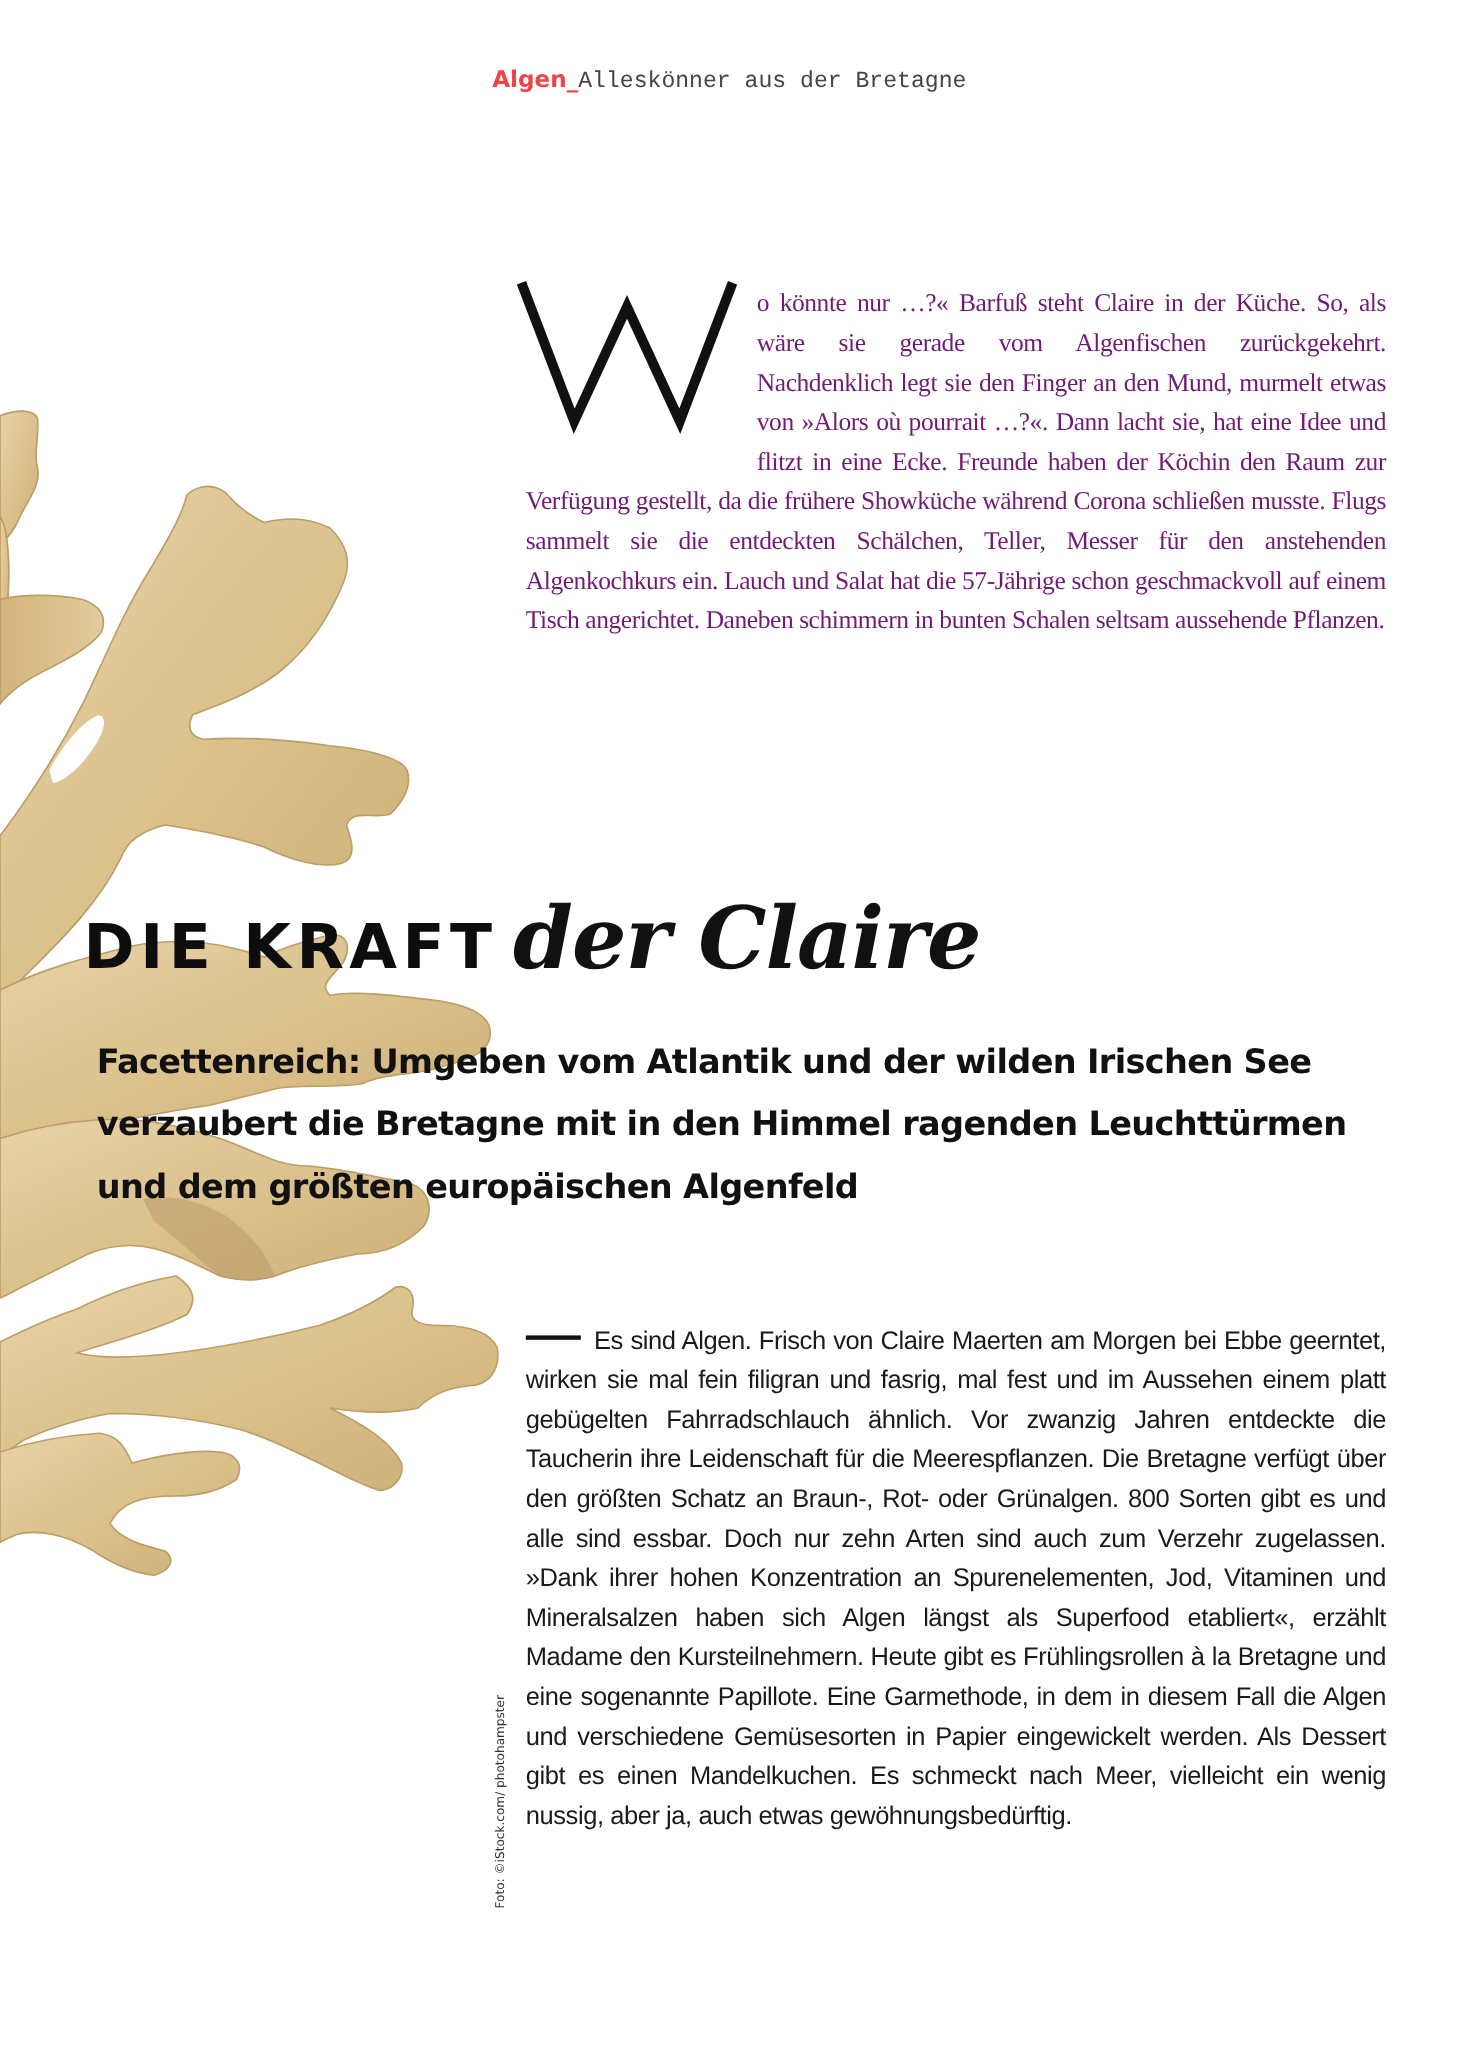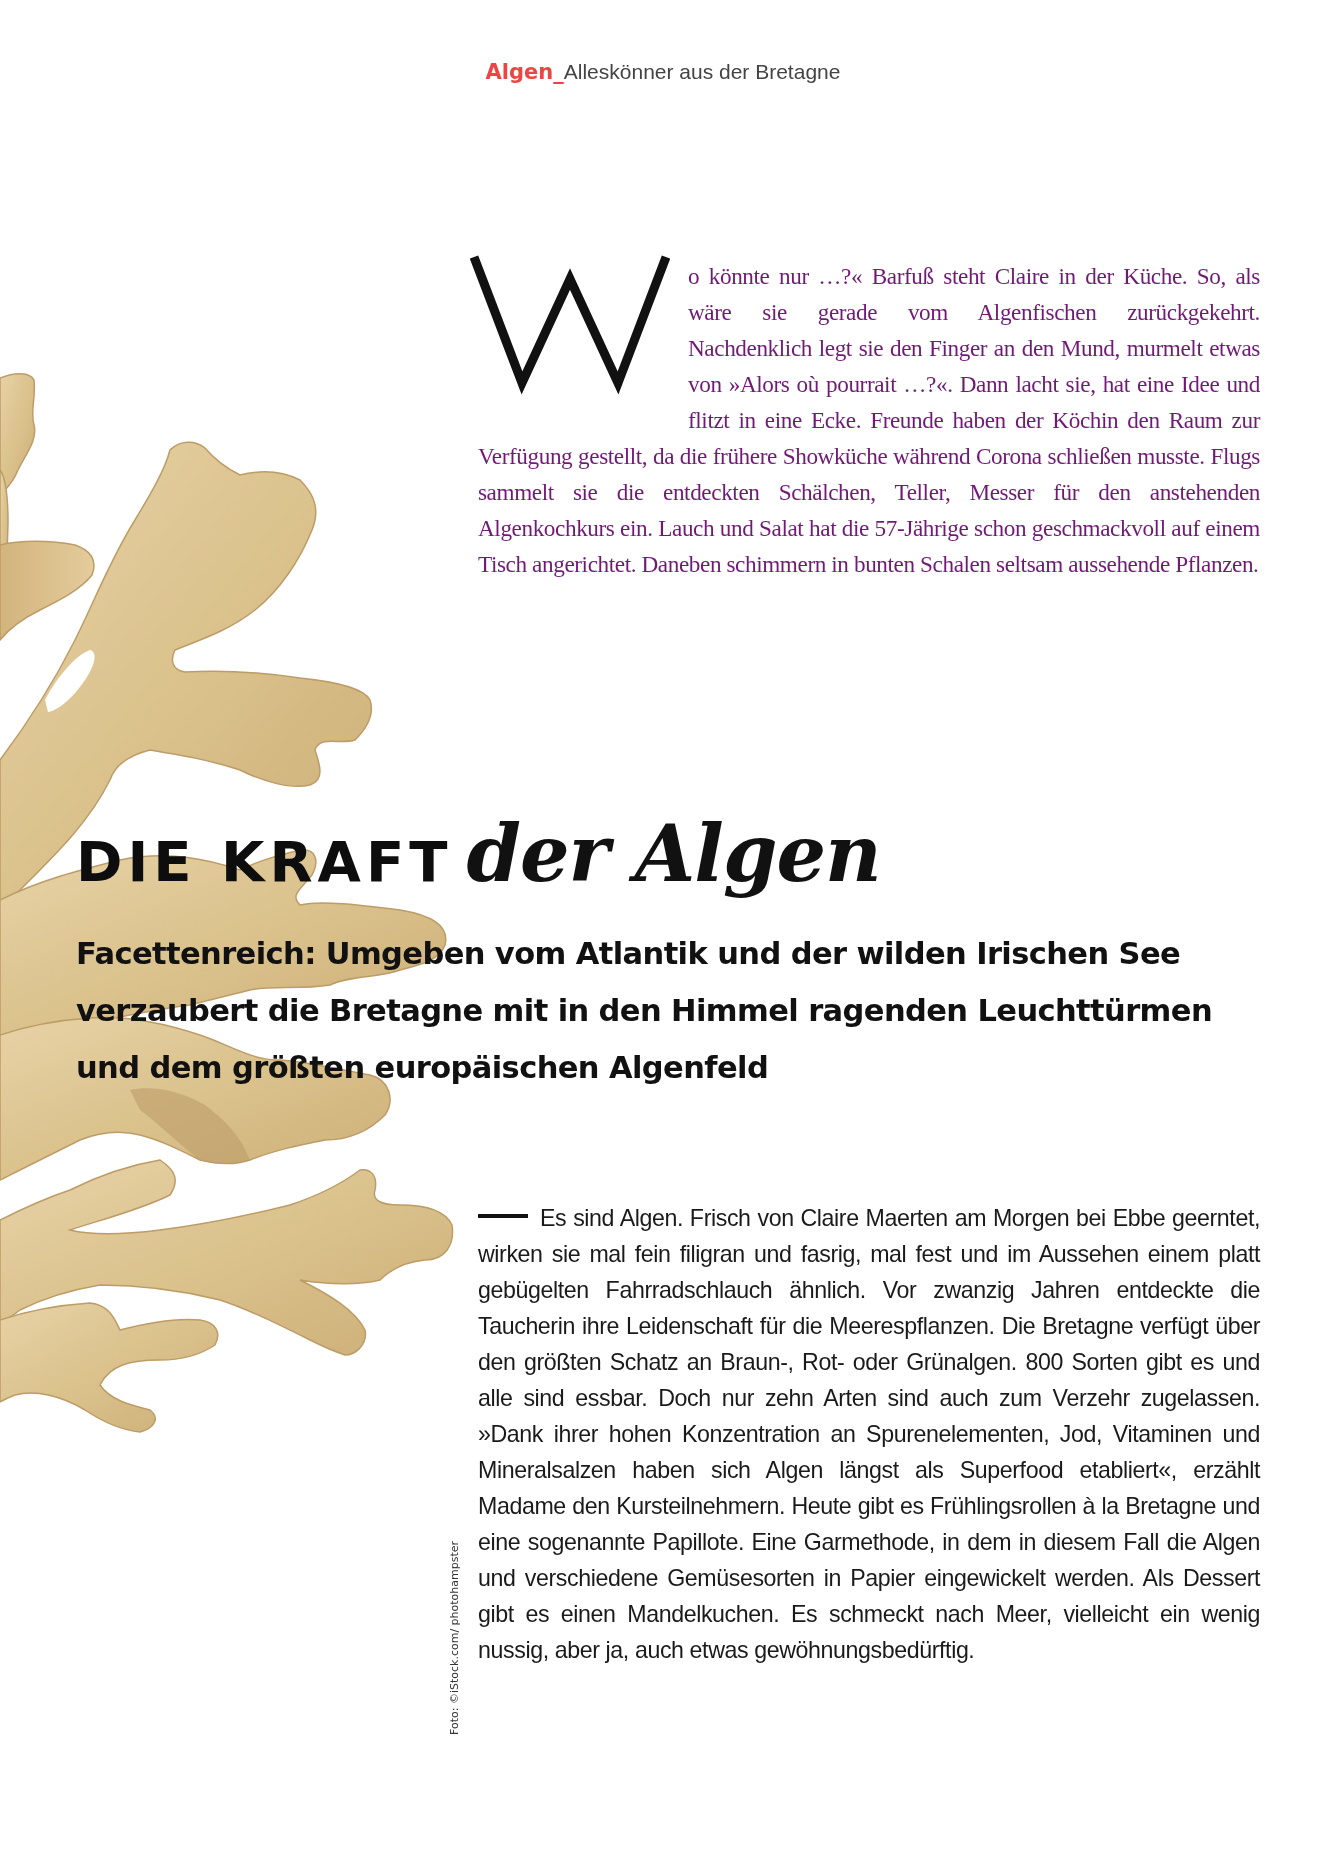--- a/index.html
+++ b/index.html
@@ -1,20 +1,20 @@
 <!DOCTYPE html>
 <html><head>
 <meta charset="utf-8">
 <style>
   html, body { margin:0; padding:0; background:#ffffff; }
   body { width:1326px; height:1875px; position:relative; overflow:hidden; color:#161616; }
   .seaweed { position:absolute; left:0; top:0; width:1326px; height:1875px; pointer-events:none; }
   .running-head { position:absolute; top:60px; left:0; width:1326px; text-align:center; font-family:"DejaVu Sans", sans-serif; font-size:21px; color:#333; }
   .running-head .section { font-weight:bold; color:#ef4444; }
-  .running-head .sub { font-family:Liberation Sans, sans-serif; font-size:21px; color:#444;margin-top:35px; }
+  .running-head .sub { font-family:Liberation Mono, monospace; font-size:21px; color:#444;margin-top:35px; }
   .intro { position:absolute; left:478px; top:258px; width:782px; font-family:Liberation Serif, serif; font-size:23.2px; line-height:36px; text-align:justify; color:#701a75; letter-spacing:-0.4px; }
   .dropcap { float:left; font-family:"DejaVu Sans", sans-serif; font-weight:200; font-size:190px; line-height:140px; height:150px; width:210px; margin:-5px 8px 0 -8px; color:#111; }
   .dropcap svg { display:block; }
   .headline { position:absolute; left:76px; top:808px; white-space:nowrap; }
   .headline .bold { font-family:"DejaVu Sans", sans-serif; font-weight:bold; font-size:56px; letter-spacing:5px; color:#0d0d0d; }
   .headline .italic { font-family:"DejaVu Serif", serif; font-style:italic; font-size:78px; color:#111; margin-left:14px; letter-spacing:-1px; }
   .standfirst { position:absolute; left:76px; top:925px; width:1160px; font-family:"DejaVu Sans", sans-serif; font-weight:bold; font-size:30.5px; line-height:57px; color:#111; letter-spacing:-0.6px; }
   .body2 { position:absolute; left:478px; top:1200px; width:782px; font-family:Liberation Sans, sans-serif; font-size:23.2px; line-height:36px; text-align:justify; color:#1a1a1a; letter-spacing:-0.4px; }
   .dash { display:inline-block; width:50px; height:4px; background:#111; vertical-align:middle; margin-right:12px; position:relative; top:-4px; }
   .credit { position:absolute; left:448px; top:1735px; transform-origin:left top; transform:rotate(-90deg); font-family:"DejaVu Sans", sans-serif; font-size:11px; color:#333; white-space:nowrap; }
@@ -68,24 +68,24 @@
 <div class="intro">
   <div class="dropcap">
     <svg width="200" height="150" viewBox="0 0 200 150">
       <polyline points="4,4 52,130 100,26 148,130 196,4" fill="none" stroke="#111" stroke-width="9" stroke-linejoin="miter"></polyline>
     </svg>
   </div>
   <span>o könnte nur …?« Barfuß steht Claire in der Küche. So, als wäre sie gerade vom Algenfischen zurückgekehrt. Nachdenklich legt sie den Finger an den Mund, murmelt etwas von »Alors où pourrait …?«. Dann lacht sie, hat eine Idee und flitzt in eine Ecke. Freunde haben der Köchin den Raum zur Verfügung gestellt, da die frühere Showküche während Corona schließen musste. Flugs sammelt sie die entdeckten Schälchen, Teller, Messer für den anstehenden Algenkochkurs ein. Lauch und Salat hat die 57-Jährige schon geschmackvoll auf einem Tisch angerichtet. Daneben schimmern in bunten Schalen seltsam aussehende Pflanzen.</span>
 </div>
 
 <h1 class="headline" style="margin:0;">
-  <span class="bold">DIE KRAFT</span><span class="italic">der Algen</span>
+  <span class="bold">DIE KRAFT</span><span class="italic">der Claire</span>
 </h1>
 
-<p class="standfirst" style="margin:0;">Facettenreich: Umgeben vom Atlantik und der wilden Irischen See verzaubert die Bretagne mit in den Himmel ragenden Leuchttürmen und dem größten europäischen Algenfeld</p>
+<p class="standfirst" style="margin:12px;">Facettenreich: Umgeben vom Atlantik und der wilden Irischen See verzaubert die Bretagne mit in den Himmel ragenden Leuchttürmen und dem größten europäischen Algenfeld</p>
 
 <div class="body2">
   <span class="dash"></span><span>Es sind Algen. Frisch von Claire Maerten am Morgen bei Ebbe geerntet, wirken sie mal fein filigran und fasrig, mal fest und im Aussehen einem platt gebügelten Fahrradschlauch ähnlich. Vor zwanzig Jahren entdeckte die Taucherin ihre Leidenschaft für die Meerespflanzen. Die Bretagne verfügt über den größten Schatz an Braun-, Rot- oder Grünalgen. 800 Sorten gibt es und alle sind essbar. Doch nur zehn Arten sind auch zum Verzehr zugelassen. »Dank ihrer hohen Konzentration an Spurenelementen, Jod, Vitaminen und Mineralsalzen haben sich Algen längst als Superfood etabliert«, erzählt Madame den Kursteilnehmern. Heute gibt es Frühlingsrollen à la Bretagne und eine sogenannte  Papillote. Eine Garmethode, in dem in diesem Fall die Algen und verschiedene Gemüsesorten in Papier eingewickelt werden. Als Dessert gibt es einen Mandelkuchen. Es schmeckt nach Meer, vielleicht ein wenig nussig, aber ja, auch etwas gewöhnungsbedürftig.</span>
 </div>
 
 <div class="credit">Foto: ©iStock.com/ photohampster</div>
 
 <footer class="folio">
   <span class="mag">artifex</span>
   <span class="issue">04_24</span>

